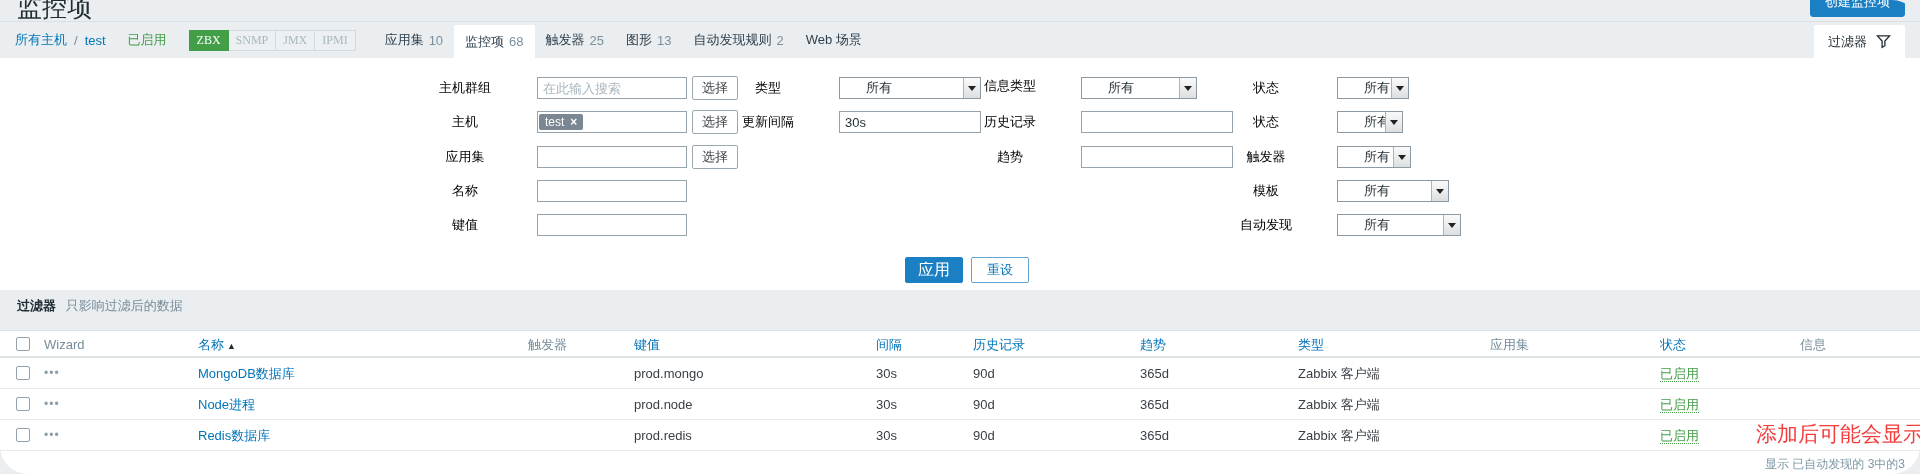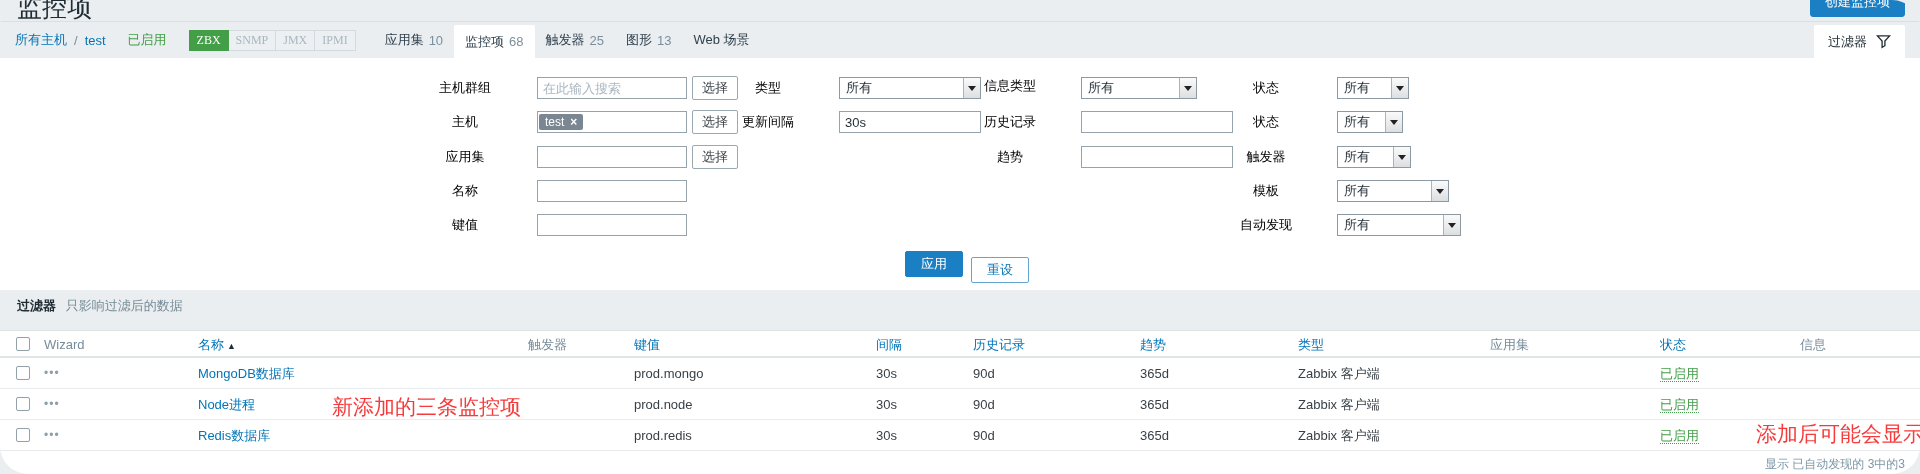--- a/index.html
+++ b/index.html
@@ -33,26 +33,26 @@
   
   .filter-panel { position:absolute; top:58px; left:0; width:1920px; height:232px; background:#ffffff; }
 
   .f-label { position:absolute; width:130px; text-align:center; height:22px; line-height:22px; color:#000000; }
   .f-input { position:absolute; height:22px; border:1px solid #96a3ab; background:#fff; padding:0 5px; font-size:13px; font-family:inherit; color:#1f2c33; }
   .f-input::placeholder { color:#a9b7bf; }
   .sel-btn { position:absolute; height:24px; width:46px; background:#fff; border:1px solid #9aa8b0; border-radius:2px; color:#383f45; font-size:13px; cursor:pointer; }
   .multiselect { position:absolute; height:22px; border:1px solid #96a3ab; background:#fff; display:flex; align-items:center; padding:1px; }
   .chip { background:#7a8792; color:#fff; font-size:12px; border-radius:2px; padding:1px 6px; display:flex; gap:6px; align-items:center; cursor:default; }
   .chip .x { font-weight:bold; cursor:pointer; }
-  .select { position:absolute; height:22px; border:1px solid #8e9aa3; background:#fff; display:flex; align-items:stretch; cursor:pointer; }
+  .select { position:absolute; height:22px; border:1px solid #8e9aa3; background:#fff; display:flex; align-items:stretch; cursor:pointer;padding-left:20px; }
   .select .val { flex:1; line-height:20px; padding:0 6px; color:#1f2c33; overflow:hidden; white-space:nowrap; }
   .select .arrow-box { width:17px; border-left:1px solid #aab4bb; background:linear-gradient(#fafafa,#dcdfe1); display:flex; align-items:center; justify-content:center; }
   .tri { width:0; height:0; border-left:4px solid transparent; border-right:4px solid transparent; border-top:5px solid #222; }
 
-  .apply-btn { position:absolute; top:251px; left:905px; width:58px; height:26px; background:#1b7fc4; border:1px solid #1b7fc4; border-radius:2px; color:#fff; font-size:13px; cursor:pointer; }
+  .apply-btn { position:absolute; top:257px; left:905px; width:58px; height:26px; background:#1b7fc4; border:1px solid #1b7fc4; border-radius:2px; color:#fff; font-size:16px; cursor:pointer; }
   .reset-btn { position:absolute; top:257px; left:971px; width:58px; height:26px; background:#fff; border:1px solid #62a5d2; border-radius:2px; color:#0275b8; font-size:13px; cursor:pointer; }
 
   
   .subfilter { position:absolute; top:297px; left:17px; }
   .subfilter .sf-title { color:#1f2c33; font-weight:bold; }
   .subfilter .sf-hint { color:#768d99; margin-left:6px; }
 
   
   .itable { position:absolute; top:330px; left:0; width:1920px; bottom:0; background:#ffffff; border-top:1px solid #dfe4e6; }
   .thead { position:relative; height:27px; border-bottom:2px solid #dfe4e6; }
@@ -110,20 +110,24 @@
       </div>
       <div class="nav-tab">
         <span class="t-label">触发器</span>
         <span class="t-count">25</span>
       </div>
       <div class="nav-tab">
         <span class="t-label">图形</span>
         <span class="t-count">13</span>
       </div>
       <div class="nav-tab">
+        <span class="t-label">自动发现规则</span>
+        <span class="t-count">2</span>
+      </div>
+      <div class="nav-tab">
         <span class="t-label">Web 场景</span>
         <span class="t-count"></span>
       </div>
     </div>
     <div class="filter-tab">
       <span>过滤器</span>
       <svg class="funnel" viewBox="0 0 16 16">
         <path d="M1.5 2 h13 l-5 5.5 v5 l-3 1.8 v-6.8 z" fill="none" stroke="#1f2c33" stroke-width="1.4"></path>
       </svg>
     </div>
@@ -265,20 +269,19 @@
       <span class="cell c-int">30s</span>
       <span class="cell c-hist">90d</span>
       <span class="cell c-trend">365d</span>
       <span class="cell c-type">Zabbix 客户端</span>
       <span class="cell c-status"><a class="status-enabled">已启用</a></span>
     </div>
 
     <div class="tfooter">显示 已自动发现的 3中的3</div>
   </div>
 
-  <div class="anno anno-left">新添加的三条监控项</div>
   <div class="anno anno-right">
     <div>添加后可能会显示</div>
     
     
   </div>
 
 </div>
 
 </body></html>

